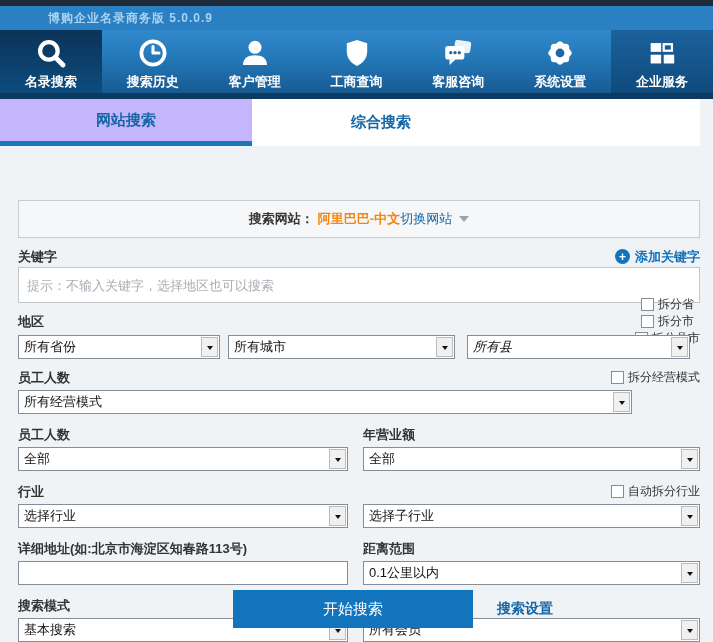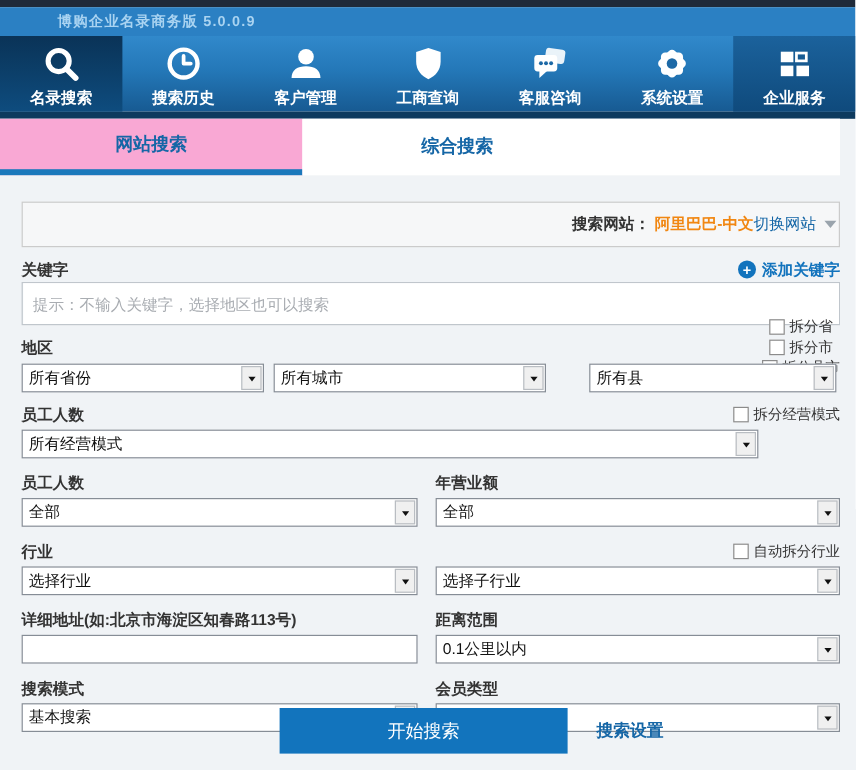--- a/index.html
+++ b/index.html
@@ -20,28 +20,28 @@
   .nav-item.active { background:linear-gradient(180deg,#0a3357,#0e4c7e); }
   .nav-item.pressed { background:linear-gradient(180deg,#1b629c,#0f4a7c); }
   .nav-icon { width:38px; height:38px; display:flex; align-items:center; justify-content:center; }
   .nav-icon svg { width:34px; height:34px; }
   .nav-label { color:#fff; font-size:13px; font-weight:bold; margin-top:1px;text-align:right; }
   .nav-bottom-strip { height:6px; background:#0d3a5e; }
 
   
   .tabs { height:47px; width:700px; display:flex; background:#fff; }
   .tab { height:47px; display:flex; align-items:center; justify-content:center; font-size:15px; font-weight:bold; color:#1566a6; cursor:pointer; }
-  .tab.active { width:252px; background:#f9a8d4; border-bottom:5px solid #1b78bb; }
+  .tab.active { width:252px; background:#c4b5fd; border-bottom:5px solid #1b78bb; }
   .tab.inactive { width:258px; background:#fff; }
   .tab-filler { flex:1; background:#fff; }
 
   
   .content { position:relative; padding:22px 13px 0 18px; }
 
-  .sitebox { height:38px; border:1px solid #cbcbcb; background:#f6f7f8; display:flex; align-items:center; justify-content:flex-end; padding:0 2px; }
+  .sitebox { height:38px; border:1px solid #cbcbcb; background:#f6f7f8; display:flex; align-items:center; justify-content:center; padding:0 2px;margin-top:32px; }
   .sitebox-left { display:flex; align-items:center; }
   .site-label { font-size:13px; font-weight:bold; color:#333; }
   .site-name { font-size:13px; font-weight:bold; color:#f18712; margin-left:4px; }
   .site-switch { display:flex; align-items:center; cursor:pointer; }
   .site-switch span { font-size:13px; color:#1566a6; }
   .tri-down { width:0; height:0; border:5px solid transparent; border-top:6px solid #9aa4ad; margin-left:7px; margin-top:5px; }
 
   .row-head { display:flex; align-items:center; justify-content:space-between; margin-top:10px; height:17px; }
   .field-label { font-size:13px; font-weight:bold; color:#333; }
   .add-keyword { display:flex; align-items:center; cursor:pointer; }
@@ -57,21 +57,21 @@
   .check span.cb-label { font-size:12px; color:#333; }
 
   .select { position:relative; height:24px; background:#fff; border:1px solid #868d96; display:flex; align-items:center; padding-left:5px; font-size:13px; color:#111; cursor:pointer; }
   .select .sel-text { overflow:hidden; white-space:nowrap; }
   .select .arrow { position:absolute; right:1px; top:1px; bottom:1px; width:17px; background:#f0f0f0; border:1px solid #b9bdc2; display:flex; align-items:center; justify-content:center; }
   .select .arrow i { width:0; height:0; border:3.5px solid transparent; border-top:4.5px solid #111; margin-top:4px; }
 
   .region-selects { display:flex; margin-top:5px; }
   .sel-prov { width:202px; }
   .sel-city { width:227px; margin-left:8px; }
-  .sel-county { width:206px; margin-left:36px; }
+  .sel-county { width:223px; margin-left:12px;font-style:italic; }
   .sel-full { width:614px; margin-top:4px; }
 
   .two-col { display:flex; margin-top:4px; }
   .col-l { width:330px; }
   .col-r { width:337px; margin-left:15px; }
   .two-col-head { display:flex; margin-top:12px; height:17px; }
   .two-col-head .col-l, .two-col-head .col-r { display:flex; align-items:center; justify-content:space-between; }
 
   input.text-input { width:330px; height:24px; border:1px solid #868d96; background:#fff; outline:none; font-family:inherit; font-size:13px; padding:0 5px; }
 

